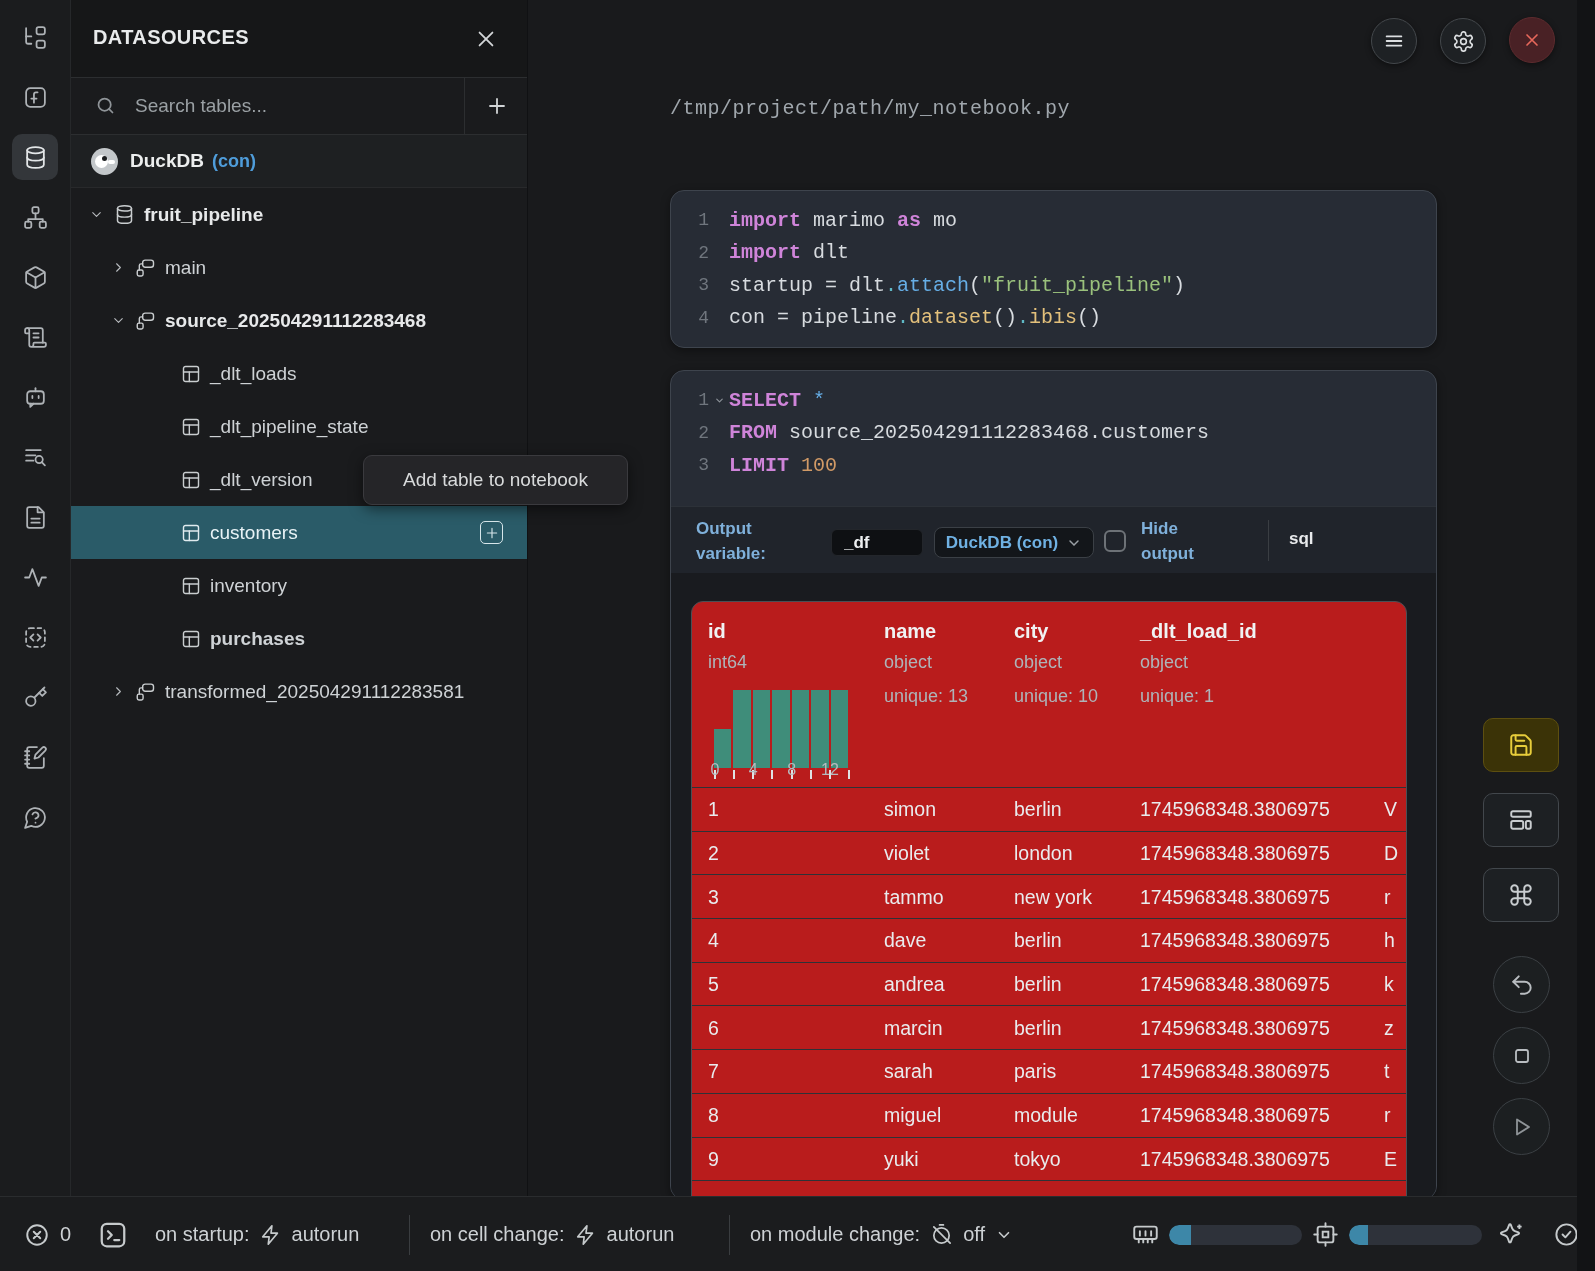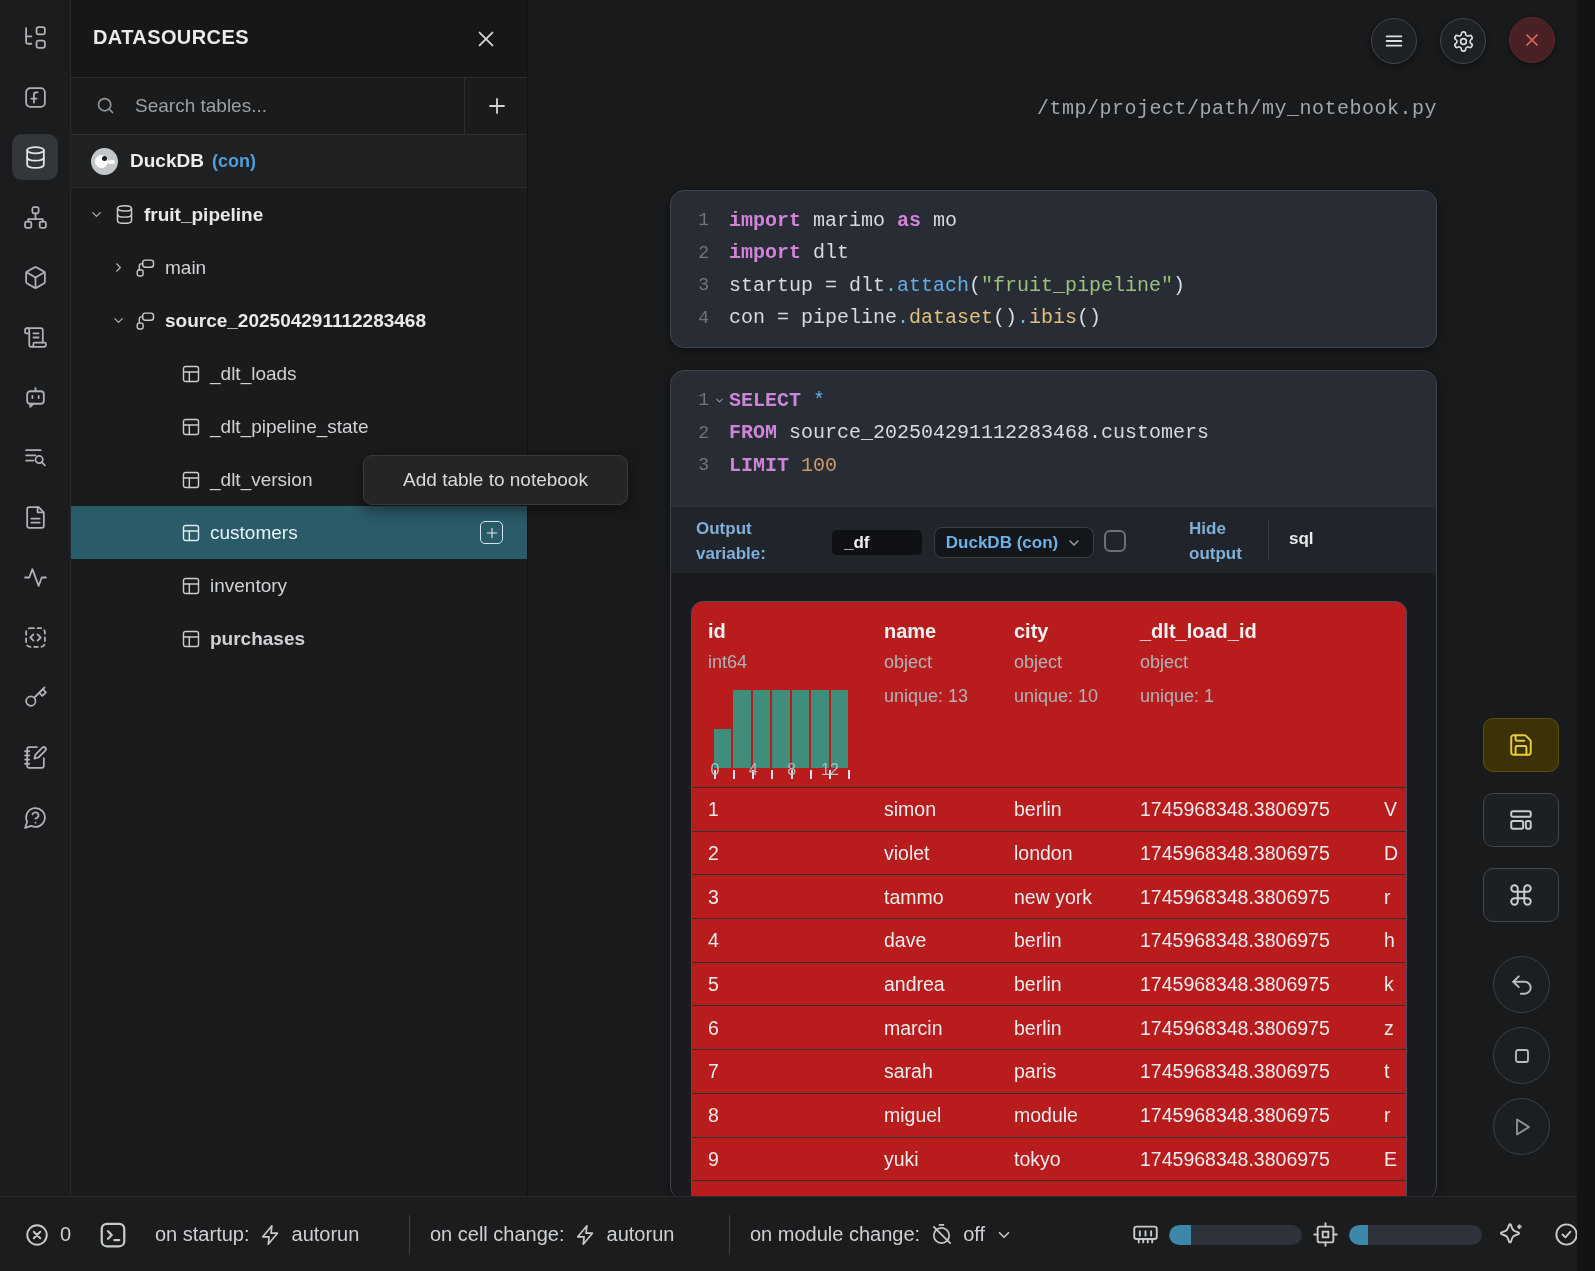--- a/index.html
+++ b/index.html
@@ -40,21 +40,21 @@
   .tree-row.selected .tree-icon { color:#dfeaee; }
   .add-table-btn { position:absolute; right:24px; top:15px; width:23px; height:23px; border:1.6px solid #d7e6ea; border-radius:5px; color:#d7e6ea; display:flex; align-items:center; justify-content:center; }
   .tooltip { position:absolute; left:363px; top:455px; width:265px; height:50px; background:#252528; border:1px solid #3a3a3e; border-radius:9px; box-shadow:0 4px 14px rgba(0,0,0,.5); display:flex; align-items:center; justify-content:center; font-size:19px; color:#d8dadb; z-index:20; }
 
   
   .win-btn { position:absolute; width:46px; height:46px; border-radius:50%; border:1px solid #44484c; background:#1e2124; box-shadow:0 2px 6px rgba(0,0,0,.45); display:flex; align-items:center; justify-content:center; color:#dcdfe1; cursor:pointer; z-index:6; }
   .win-btn.menu { left:1371px; top:18px; }
   .win-btn.settings { left:1440px; top:18px; }
   .win-btn.close { left:1509px; top:17px; background:#492125; border-color:#5d2b2e; color:#e8685b; }
 
-  .nb-path { position:absolute; left:670px; top:97px; width:767px; text-align:right; font-family:"Liberation Mono","DejaVu Sans Mono",monospace; font-size:20px; color:#a0a7ad; letter-spacing:.5px; }
+  .nb-path { position:absolute; left:670px; top:97px; width:767px; text-align:left; font-family:"Liberation Mono","DejaVu Sans Mono",monospace; font-size:20px; color:#a0a7ad; letter-spacing:.5px; }
 
   
   .cell { position:absolute; left:670px; width:767px; background:#272c35; border:1px solid #3e444d; border-radius:14px; box-shadow:0 3px 10px rgba(0,0,0,.38); }
   .cell1 { top:190px; height:158px; }
   .cell2 { top:370px; height:830px; overflow:hidden; }
   .code-block { padding-top:13px; font-family:"Liberation Mono","DejaVu Sans Mono",monospace; font-size:20px; }
   .code-line { display:flex; height:32.5px; align-items:center; white-space:pre; }
   .ln { width:38px; text-align:right; color:#70767e; flex:none; font-size:18px; }
   .fold { width:20px; color:#8a9097; flex:none; display:flex; justify-content:center; align-items:center; }
   .nofold { width:20px; flex:none; }
@@ -67,21 +67,21 @@
   .tk-fnb { color:#66aee6; }
   .tk-pl { color:#d7dbdf; }
 
   
   .cfg-row { position:absolute; left:0; right:0; top:135px; height:67px; background:#20242b; border-top:1px solid #2c3138; }
   .cfg-label { position:absolute; left:25px; top:9px; width:90px; font-size:17px; font-weight:700; color:#7fb0da; line-height:25px; }
   .var-input { position:absolute; left:160px; top:22px; width:92px; height:27px; background:#0e1013; border:1px solid #23262b; border-radius:6px; color:#eef0f2; font-weight:700; font-size:17px; font-family:inherit; padding:0 12px; outline:0; }
   .engine-dd { position:absolute; left:263px; top:20px; width:160px; height:31px; background:#13161a; border:1px solid #3b4046; border-radius:8px; display:flex; align-items:center; justify-content:center; gap:8px; color:#6fb1e3; font-size:17px; font-weight:700; cursor:pointer; }
   .engine-dd svg { color:#9aa0a5; }
   .hide-cb { position:absolute; left:433px; top:23px; width:22px; height:22px; border:2px solid #6d7277; border-radius:6px; background:transparent; cursor:pointer; }
-  .hide-label { position:absolute; left:470px; top:9px; width:70px; font-size:17px; font-weight:700; color:#7fb0da; line-height:25px;margin-left:48px; }
+  .hide-label { position:absolute; left:470px; top:9px; width:70px; font-size:17px; font-weight:700; color:#7fb0da; line-height:25px; }
   .cfg-div { position:absolute; left:597px; top:13px; width:1px; height:41px; background:#3a3e43; }
   .lang-badge { position:absolute; left:618px; top:22px; font-size:17px; font-weight:700; color:#e8eaec; }
 
   
   .out-area { position:absolute; left:0; right:0; top:202px; bottom:0; background:#191b1f; }
   .tbl-card { position:absolute; left:20px; top:28px; width:716px; height:610px; background:#b91c1c; border:1.5px solid #4a4f55; border-radius:12px; overflow:hidden; }
   .tbl-header { position:relative; height:185px; }
   .thcol { position:absolute; top:0; }
   .th-name { position:absolute; top:18px; font-size:20px; font-weight:700; color:#f0f2f3; white-space:nowrap; }
   .th-type { position:absolute; top:50px; font-size:18px; color:#aeb4b9; white-space:nowrap; }
@@ -394,20 +394,35 @@
         <div class="tree-row" style="padding-left: 84px; font-weight: bold;">
           <span class="tree-chevron"></span>
           <span class="tree-icon">
             <svg width="20" height="20" viewBox="0 0 24 24" fill="none" stroke="currentColor" stroke-width="1.7" stroke-linecap="round" stroke-linejoin="round">
               <rect x="3" y="3" width="18" height="18" rx="2.5"></rect>
               <path d="M3 9.5h18"></path>
               <path d="M10 9.5V21"></path>
             </svg>
           </span>
           <span>purchases</span>
+        </div>
+        <div class="tree-row" style="padding-left: 39px;">
+          <span class="tree-chevron">
+            <svg width="15" height="15" viewBox="0 0 24 24" fill="none" stroke="currentColor" stroke-width="1.7" stroke-linecap="round" stroke-linejoin="round">
+              <path d="m9 6 6 6-6 6"></path>
+            </svg>
+          </span>
+          <span class="tree-icon">
+            <svg width="20" height="20" viewBox="0 0 24 24" fill="none" stroke="currentColor" stroke-width="1.7" stroke-linecap="round" stroke-linejoin="round">
+              <rect x="8" y="2.5" width="13" height="8.5" rx="3"></rect>
+              <path d="M8 7H6a2 2 0 0 0-2 2v5.5"></path>
+              <rect x="1.5" y="14.5" width="7" height="7" rx="2"></rect>
+            </svg>
+          </span>
+          <span>transformed_202504291112283581</span>
         </div>
       </div>
   </aside>
 
   <div class="tooltip">Add table to notebook</div>
 
   <div class="win-btn menu">
     <svg width="22" height="22" viewBox="0 0 24 24" fill="none" stroke="currentColor" stroke-width="2" stroke-linecap="round">
         <path d="M4 7h16M4 12h16M4 17h16"></path>
       </svg>

